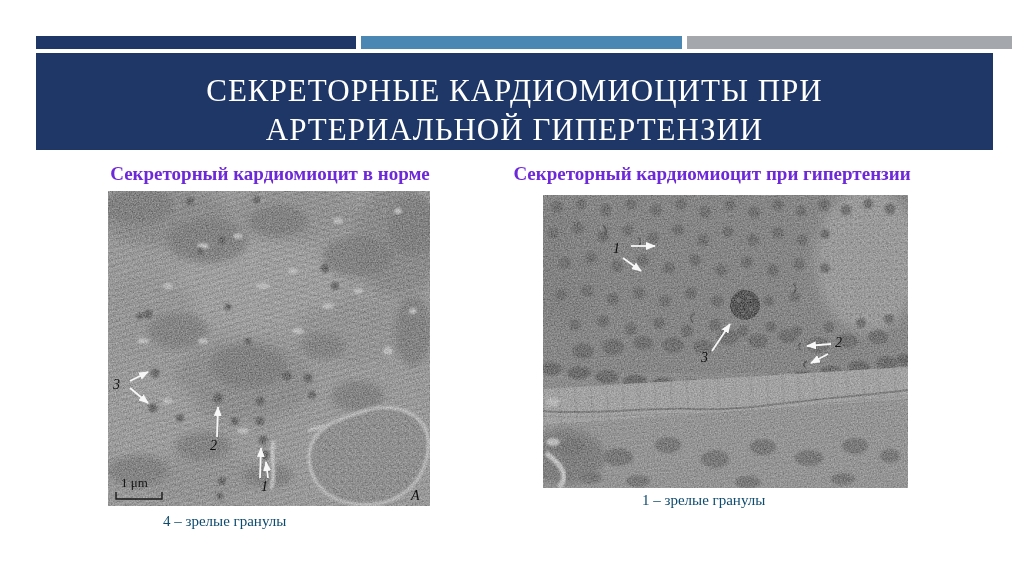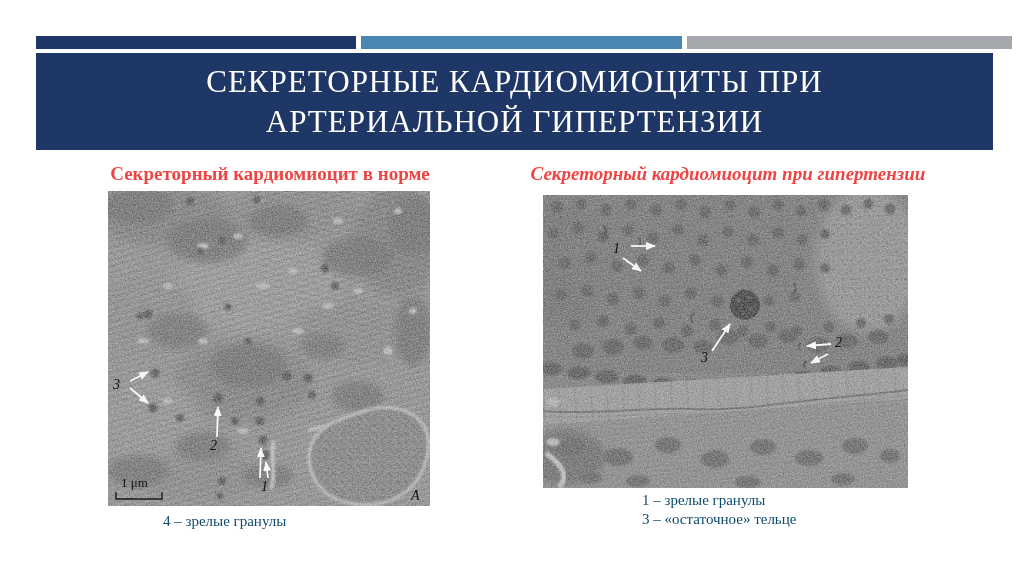--- a/index.html
+++ b/index.html
@@ -3,27 +3,27 @@
 <meta charset="utf-8">
 <style>
   html,body{margin:0;padding:0;background:#fff;}
   .stage{position:relative;width:1024px;height:574px;background:#ffffff;overflow:hidden;
          font-family:"Liberation Serif",serif;}
   .bar{position:absolute;top:36px;height:13px;}
   .bar.navy{left:36px;width:320px;background:#1f3766;}
   .bar.blue{left:361px;width:321px;background:#4a87b2;}
   .bar.gray{left:687px;width:325px;background:#a4a7ab;}
   .title-banner{position:absolute;left:36px;top:53px;width:957px;height:97px;background:#1f3766;
-        display:flex;align-items:center;justify-content:center;}
+        display:flex;align-items:flex-end;justify-content:center;}
   .title-banner .t{color:#ffffff;font-size:31px;line-height:1.28;text-align:center;
         letter-spacing:1px;max-width:700px;font-weight:400;}
   .caption{position:absolute;top:163px;width:400px;text-align:center;font-weight:700;
-        font-size:19px;color:#ef4444;}
+        font-size:19px;color:#6d28d9;}
   .caption.left{left:70px;}
-  .caption.right{left:528px;font-style:italic;}
+  .caption.right{left:512px;}
   .fig{position:absolute;}
   .fig.left{left:108px;top:191px;width:322px;height:315px;}
   .fig.right{left:543px;top:195px;width:365px;height:293px;}
   .legend{position:absolute;font-size:15px;line-height:19px;color:#0c4a6e;}
   .legend.left{left:163px;top:512px;}
   .legend.right{left:642px;top:491px;}
   svg text.lab{font-family:"Liberation Serif",serif;font-style:italic;font-size:14px;fill:#0e0e0e;}
   svg text.scale{font-family:"Liberation Serif",serif;font-size:13px;fill:#141414;}
 </style>
 </head>
@@ -348,16 +348,15 @@
       <text class="lab" x="158" y="167">3</text>
       <text class="lab" x="292" y="152">2</text>
     </g>
   </svg>
 
   <div class="legend left">
     <div>4 – зрелые гранулы</div>
   </div>
   <div class="legend right">
     <div>1 – зрелые гранулы</div>
-    <div>3 – «остаточное» тельце</div>
   </div>
 
 </div>
 
 </body></html>

